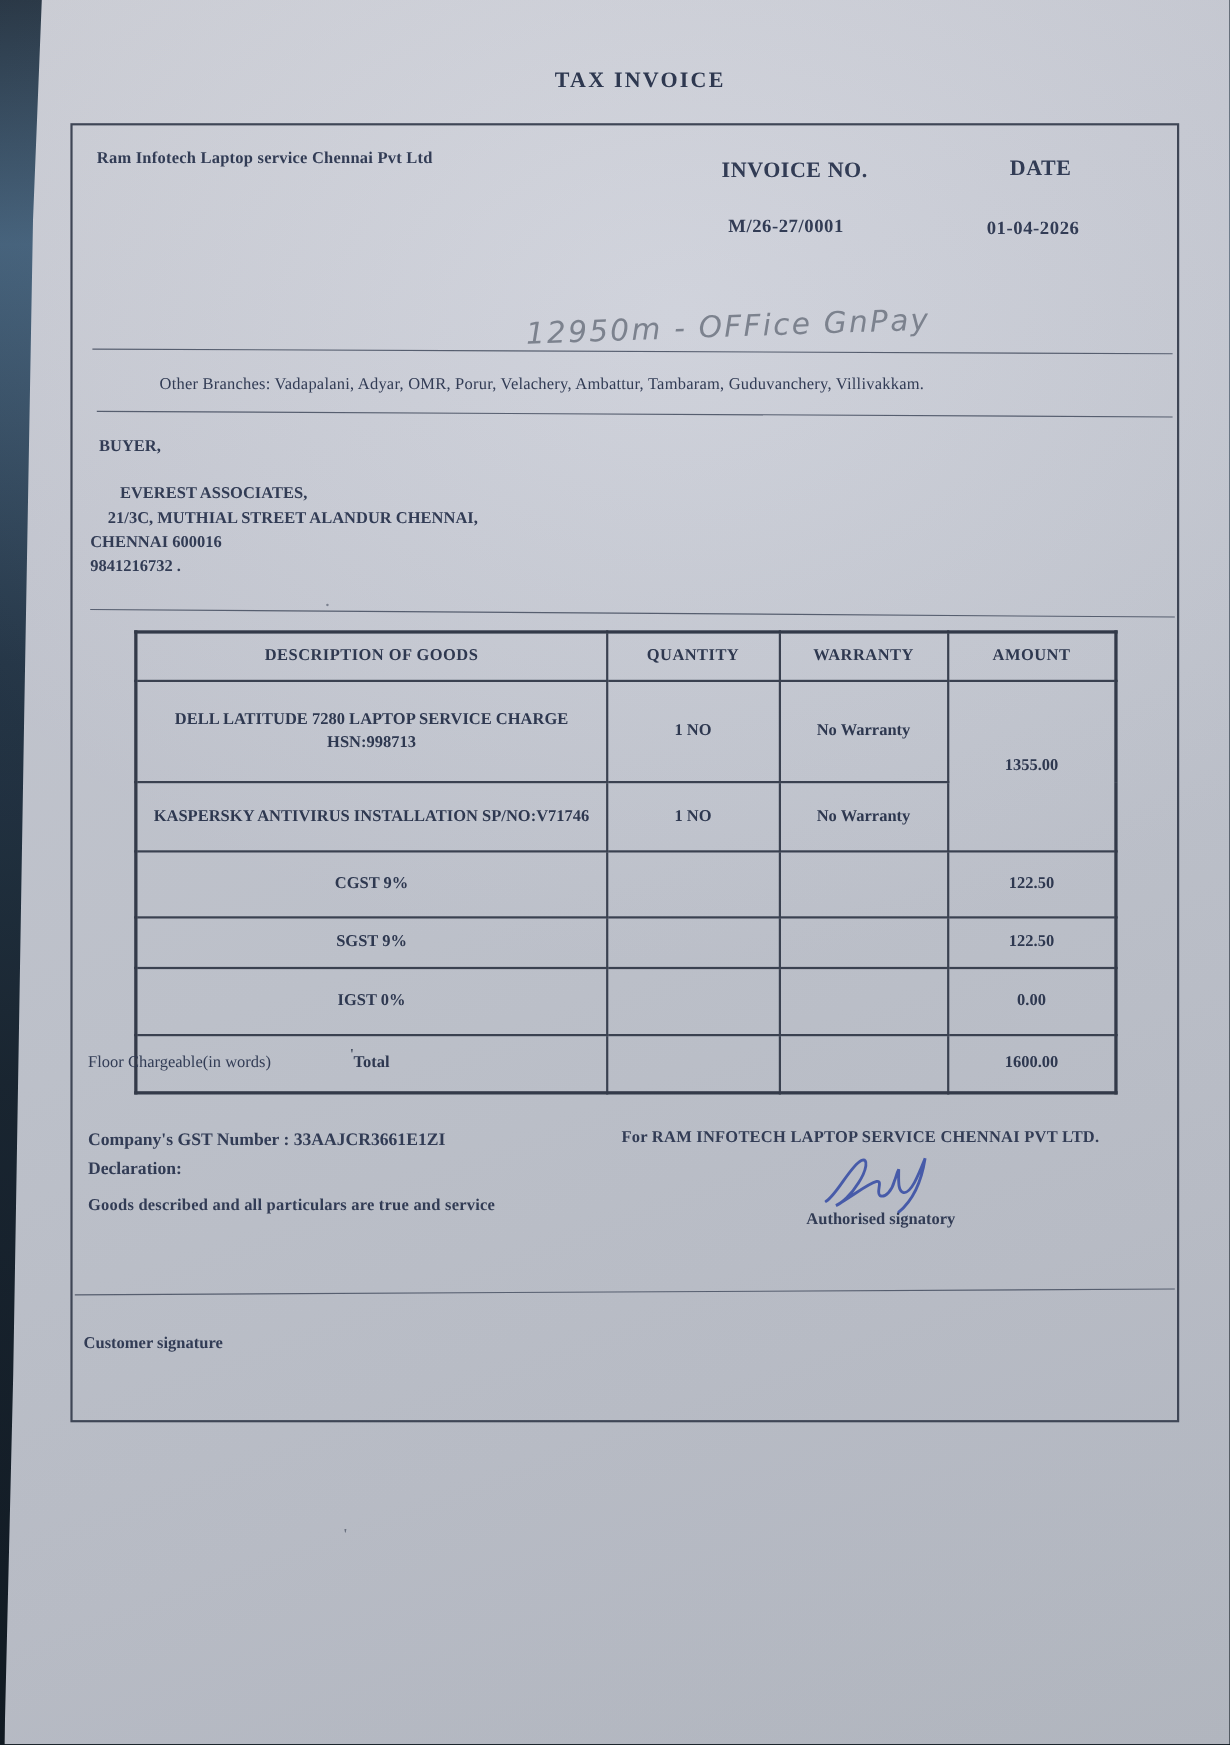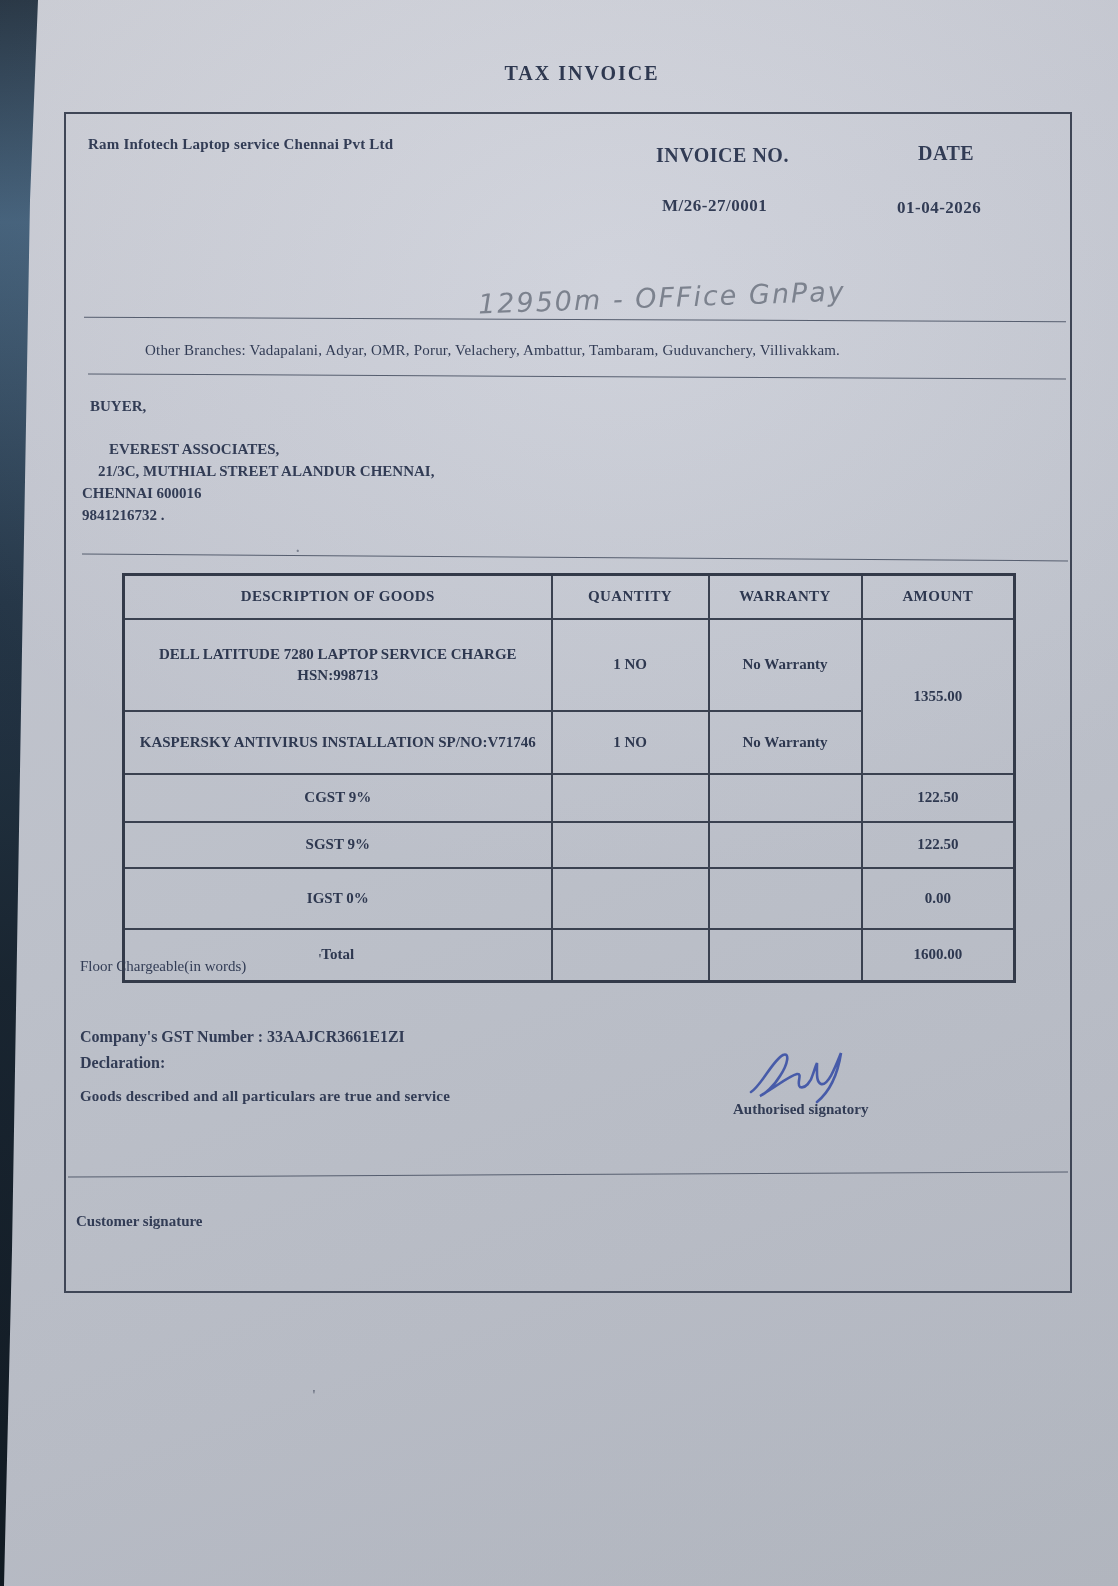--- a/index.html
+++ b/index.html
@@ -89,21 +89,21 @@
       <td class="desc">DELL LATITUDE 7280 LAPTOP SERVICE CHARGE HSN:998713</td>
       <td>1 NO</td>
       <td>No Warranty</td>
       <td class="amt-merged" rowspan="2">1355.00</td>
     </tr>
     <tr style="height:63px;">
       <td class="desc">KASPERSKY ANTIVIRUS INSTALLATION SP/NO:V71746</td>
       <td>1 NO</td>
       <td>No Warranty</td>
     </tr>
-    <tr style="height:48px;">
+    <tr style="height:60px;">
       <td>CGST 9%</td>
       <td></td>
       <td></td>
       <td class="amt">122.50</td>
     </tr>
     <tr style="height:46px;">
       <td>SGST 9%</td>
       <td></td>
       <td></td>
       <td class="amt">122.50</td>
@@ -123,20 +123,21 @@
   </tbody>
     </table>
 
   <div class="abs foot" style="left:80px;top:958px;">Floor Chargeable(in words)</div>
   <div class="abs mark" style="left:318px;top:952px;">'</div>
 
   <div class="abs gstline" style="left:80px;top:1028px;">Company's GST Number : 33AAJCR3661E1ZI</div>
   <div class="abs gstline" style="left:80px;top:1054px;">Declaration:</div>
   <div class="abs foot-b" style="left:80px;top:1088px;letter-spacing:0.2px;">Goods described and all particulars are true and service</div>
 
+  <div class="abs foot-b" style="left:565px;top:1026px;letter-spacing:0.2px;">For RAM INFOTECH LAPTOP SERVICE CHENNAI PVT LTD.</div>
 
   <svg class="abs sig-svg" style="left:745px;top:1046px;" width="110" height="58" viewBox="0 0 110 58">
     <path d="M6 46 C 16 40, 28 14, 38 9 C 45 6, 43 18, 35 30 C 29 40, 20 48, 15 50 C 32 40, 44 30, 52 28 C 58 27, 51 38, 55 41 C 60 43, 66 36, 68 28 C 70 23, 70 21, 72 17 C 72 27, 71 36, 76 38 C 83 40, 90 22, 96 7 C 94 20, 89 42, 72 56" fill="none" stroke="#3d53a6" stroke-width="2.6" stroke-linecap="round" opacity="0.92"></path>
   </svg>
   <div class="abs foot-b" style="left:733px;top:1101px;">Authorised signatory</div>
 
   <div class="abs rule" style="left:68px;top:1174px;width:1000px;transform:rotate(-0.3deg);"></div>
 
   <div class="abs foot-b" style="left:76px;top:1213px;text-align:center;">Customer signature</div>
 

